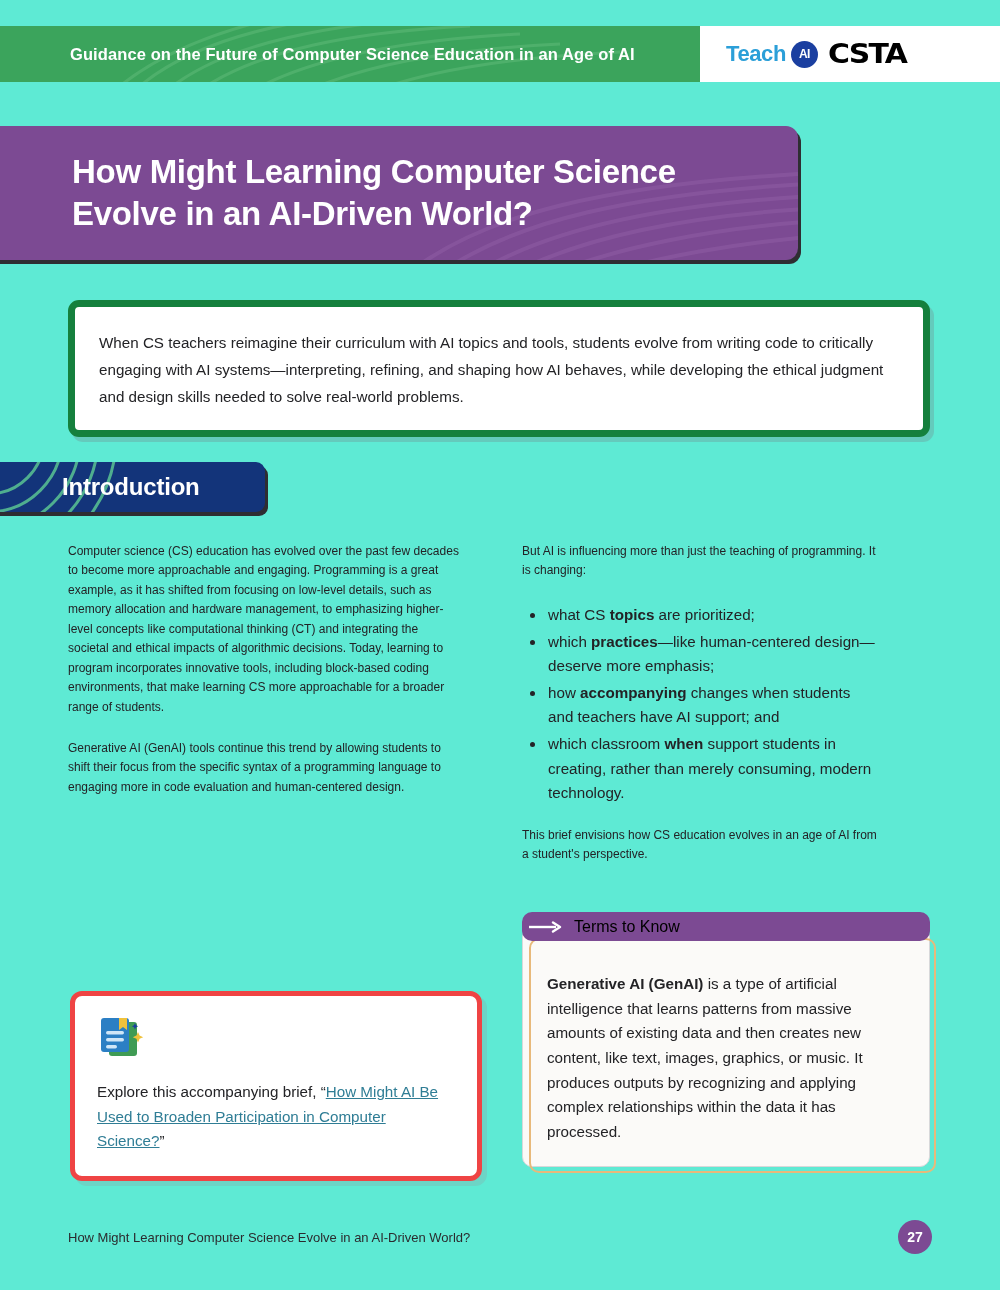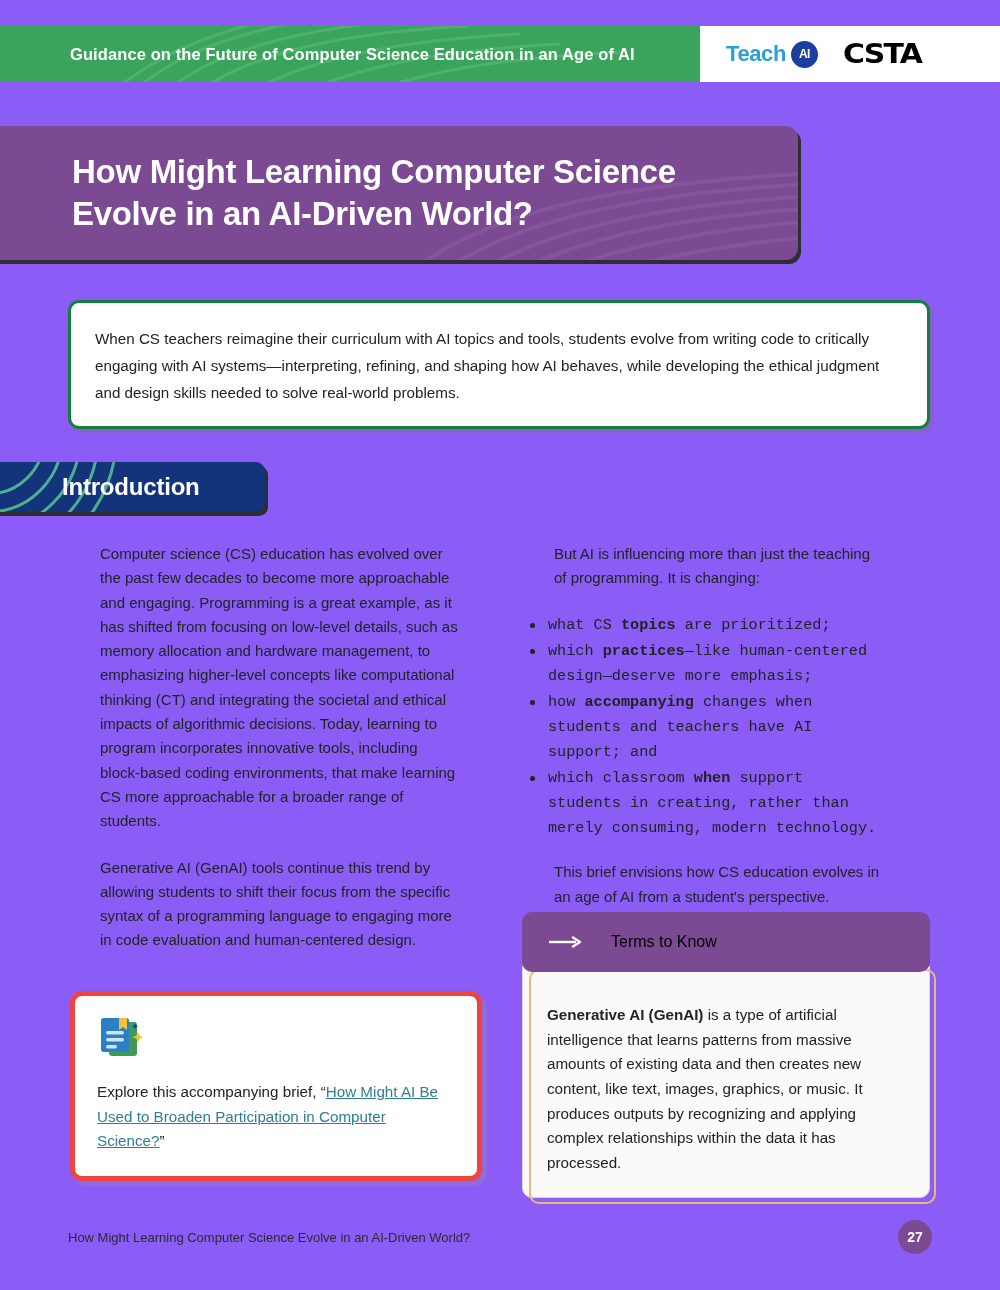--- a/index.html
+++ b/index.html
@@ -8,21 +8,21 @@
     width: 1000px;
     height: 1290px;
     background: #ffffff;
     font-family: "Liberation Sans", sans-serif;
   }
 
   .page {
     position: relative;
     width: 1000px;
     height: 1290px;
-    background: #8b5cf6;
+    background: #5eead4;
     overflow: hidden;
   }
 
   
   .header-band {
     position: absolute;
     left: 0;
     top: 26px;
     width: 700px;
     height: 56px;
@@ -50,21 +50,21 @@
 
   .header-logos {
     position: absolute;
     left: 700px;
     top: 26px;
     width: 300px;
     height: 56px;
     background: #ffffff;
     display: flex;
     align-items: center;
-    gap: 30px;
+    gap: 15px;
     padding-left: 26px;
   }
   .teachai-logo {
     display: flex;
     align-items: center;
     gap: 5px;
   }
   .teachai-word {
     color: #2b9fd8;
     font-size: 22px;
@@ -125,21 +125,21 @@
   }
 
   
   .lead-box {
     position: absolute;
     left: 68px;
     top: 300px;
     width: 862px;
     min-height: 108px;
     background: #ffffff;
-    border: 3px solid #15803d;
+    border: 7px solid #15803d;
     border-radius: 11px;
     box-shadow: 4px 5px 0 rgba(120,120,126,0.28);
     padding: 22px 26px 20px 24px;
   }
   .lead-text {
     font-size: 15.2px;
     line-height: 1.78;
     color: #232326;
   }
 
@@ -184,33 +184,31 @@
     width: 470px;
     padding-left: 68px;
     padding-right: 10px;
   }
   .col-right {
     width: 470px;
     padding-left: 52px;
     padding-right: 58px;
   }
   .body-p {
-    font-size: 15px;
+    font-size: 12px;
     line-height: 1.62;
     color: #232326;
     margin-bottom: 22px;
-    margin-left: 32px;
   }
   .body-p:last-child { margin-bottom: 0; }
 
   ul.bullets {
     list-style: none;
     margin: 18px 4px 20px 0;
     padding: 0;
-    font-family: Liberation Mono, monospace;
   }
   ul.bullets li {
     position: relative;
     font-size: 15.2px;
     line-height: 1.62;
     color: #232326;
     padding-left: 26px;
     margin-bottom: 2px;
   }
   ul.bullets li::before {
@@ -255,25 +253,25 @@
   .terms-box {
     position: absolute;
     left: 522px;
     top: 912px;
     width: 408px;
   }
   .terms-header {
     position: relative;
     background: #7c4a93;
     border-radius: 10px;
-    height: 60px;
-    display: flex;
-    align-items: center;
-    padding-left: 26px;
-    gap: 29px;
+    height: 29px;
+    display: flex;
+    align-items: center;
+    padding-left: 6px;
+    gap: 12px;
     z-index: 3;
   }
   .terms-arrow {
     width: 34px;
     height: 12px;
     flex: none;
   }
   .terms-body {
     position: relative;
     margin-top: -14px;

